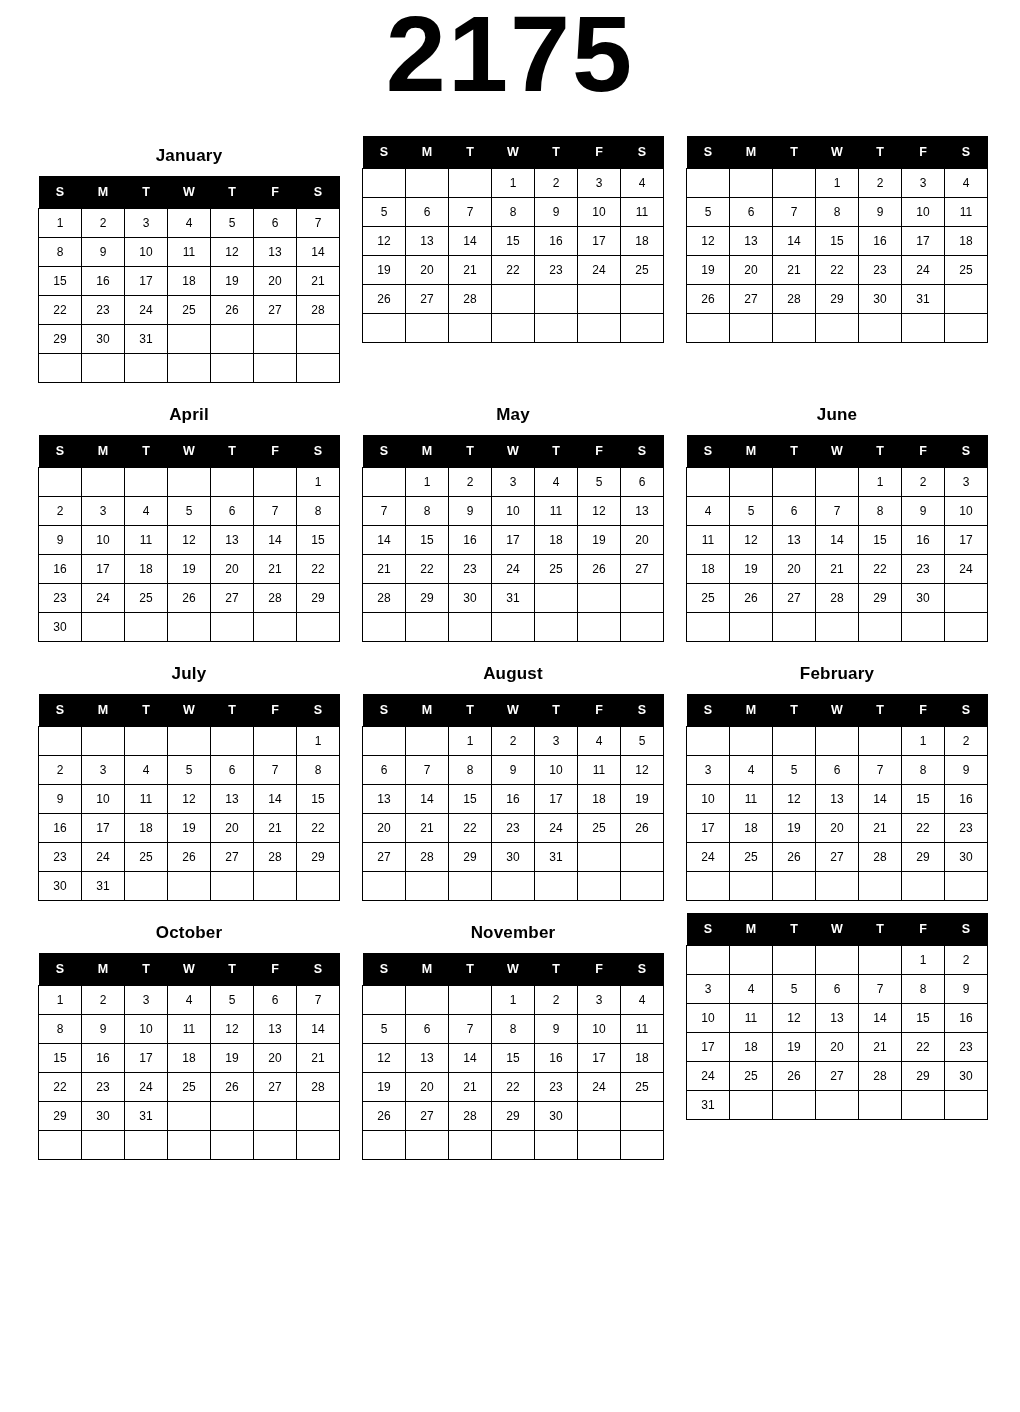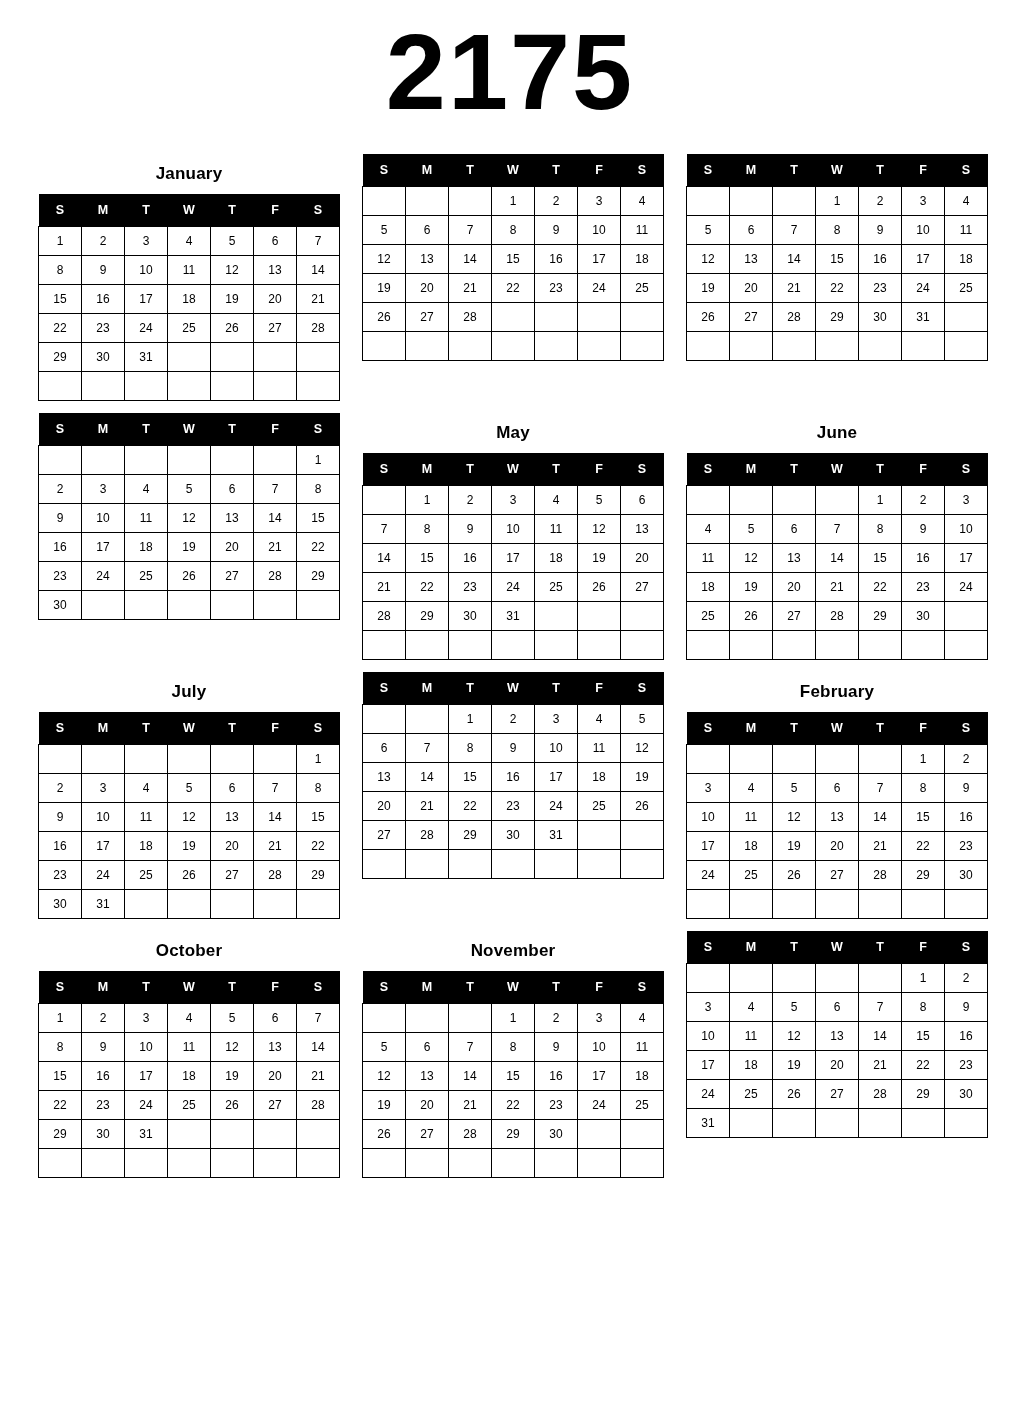--- a/index.html
+++ b/index.html
@@ -19,21 +19,20 @@
     width: 1020px;
     height: 1412px;
     box-sizing: border-box;
   }
   .year-title {
     text-align: center;
     font-size: 108px;
     font-weight: bold;
     letter-spacing: 2px;
     line-height: 1;
-    padding-top: 18px;
     margin: 0;
   }
   .calendar-grid {
     margin-top: 28px;
     padding: 0 38px 0 38px;
     display: grid;
     grid-template-columns: repeat(3, 1fr);
     column-gap: 22px;
     row-gap: 0px;
   }
@@ -292,20 +291,21 @@
               <td class="empty"></td>
               <td class="empty"></td>
               <td class="empty"></td>
               <td class="empty"></td>
               <td class="empty"></td>
             </tr>
           </tbody>
         </table>
       </div>
       <div class="month">
+        <div class="month-name">April</div>
         <table class="month-table">
           <thead>
             <tr>
               <th>S</th>
               <th>M</th>
               <th>T</th>
               <th>W</th>
               <th>T</th>
               <th>F</th>
               <th>S</th>
@@ -579,20 +579,21 @@
               <td class="empty"></td>
               <td class="empty"></td>
               <td class="empty"></td>
               <td class="empty"></td>
               <td class="empty"></td>
             </tr>
           </tbody>
         </table>
       </div>
       <div class="month">
+        <div class="month-name">August</div>
         <table class="month-table">
           <thead>
             <tr>
               <th>S</th>
               <th>M</th>
               <th>T</th>
               <th>W</th>
               <th>T</th>
               <th>F</th>
               <th>S</th>

